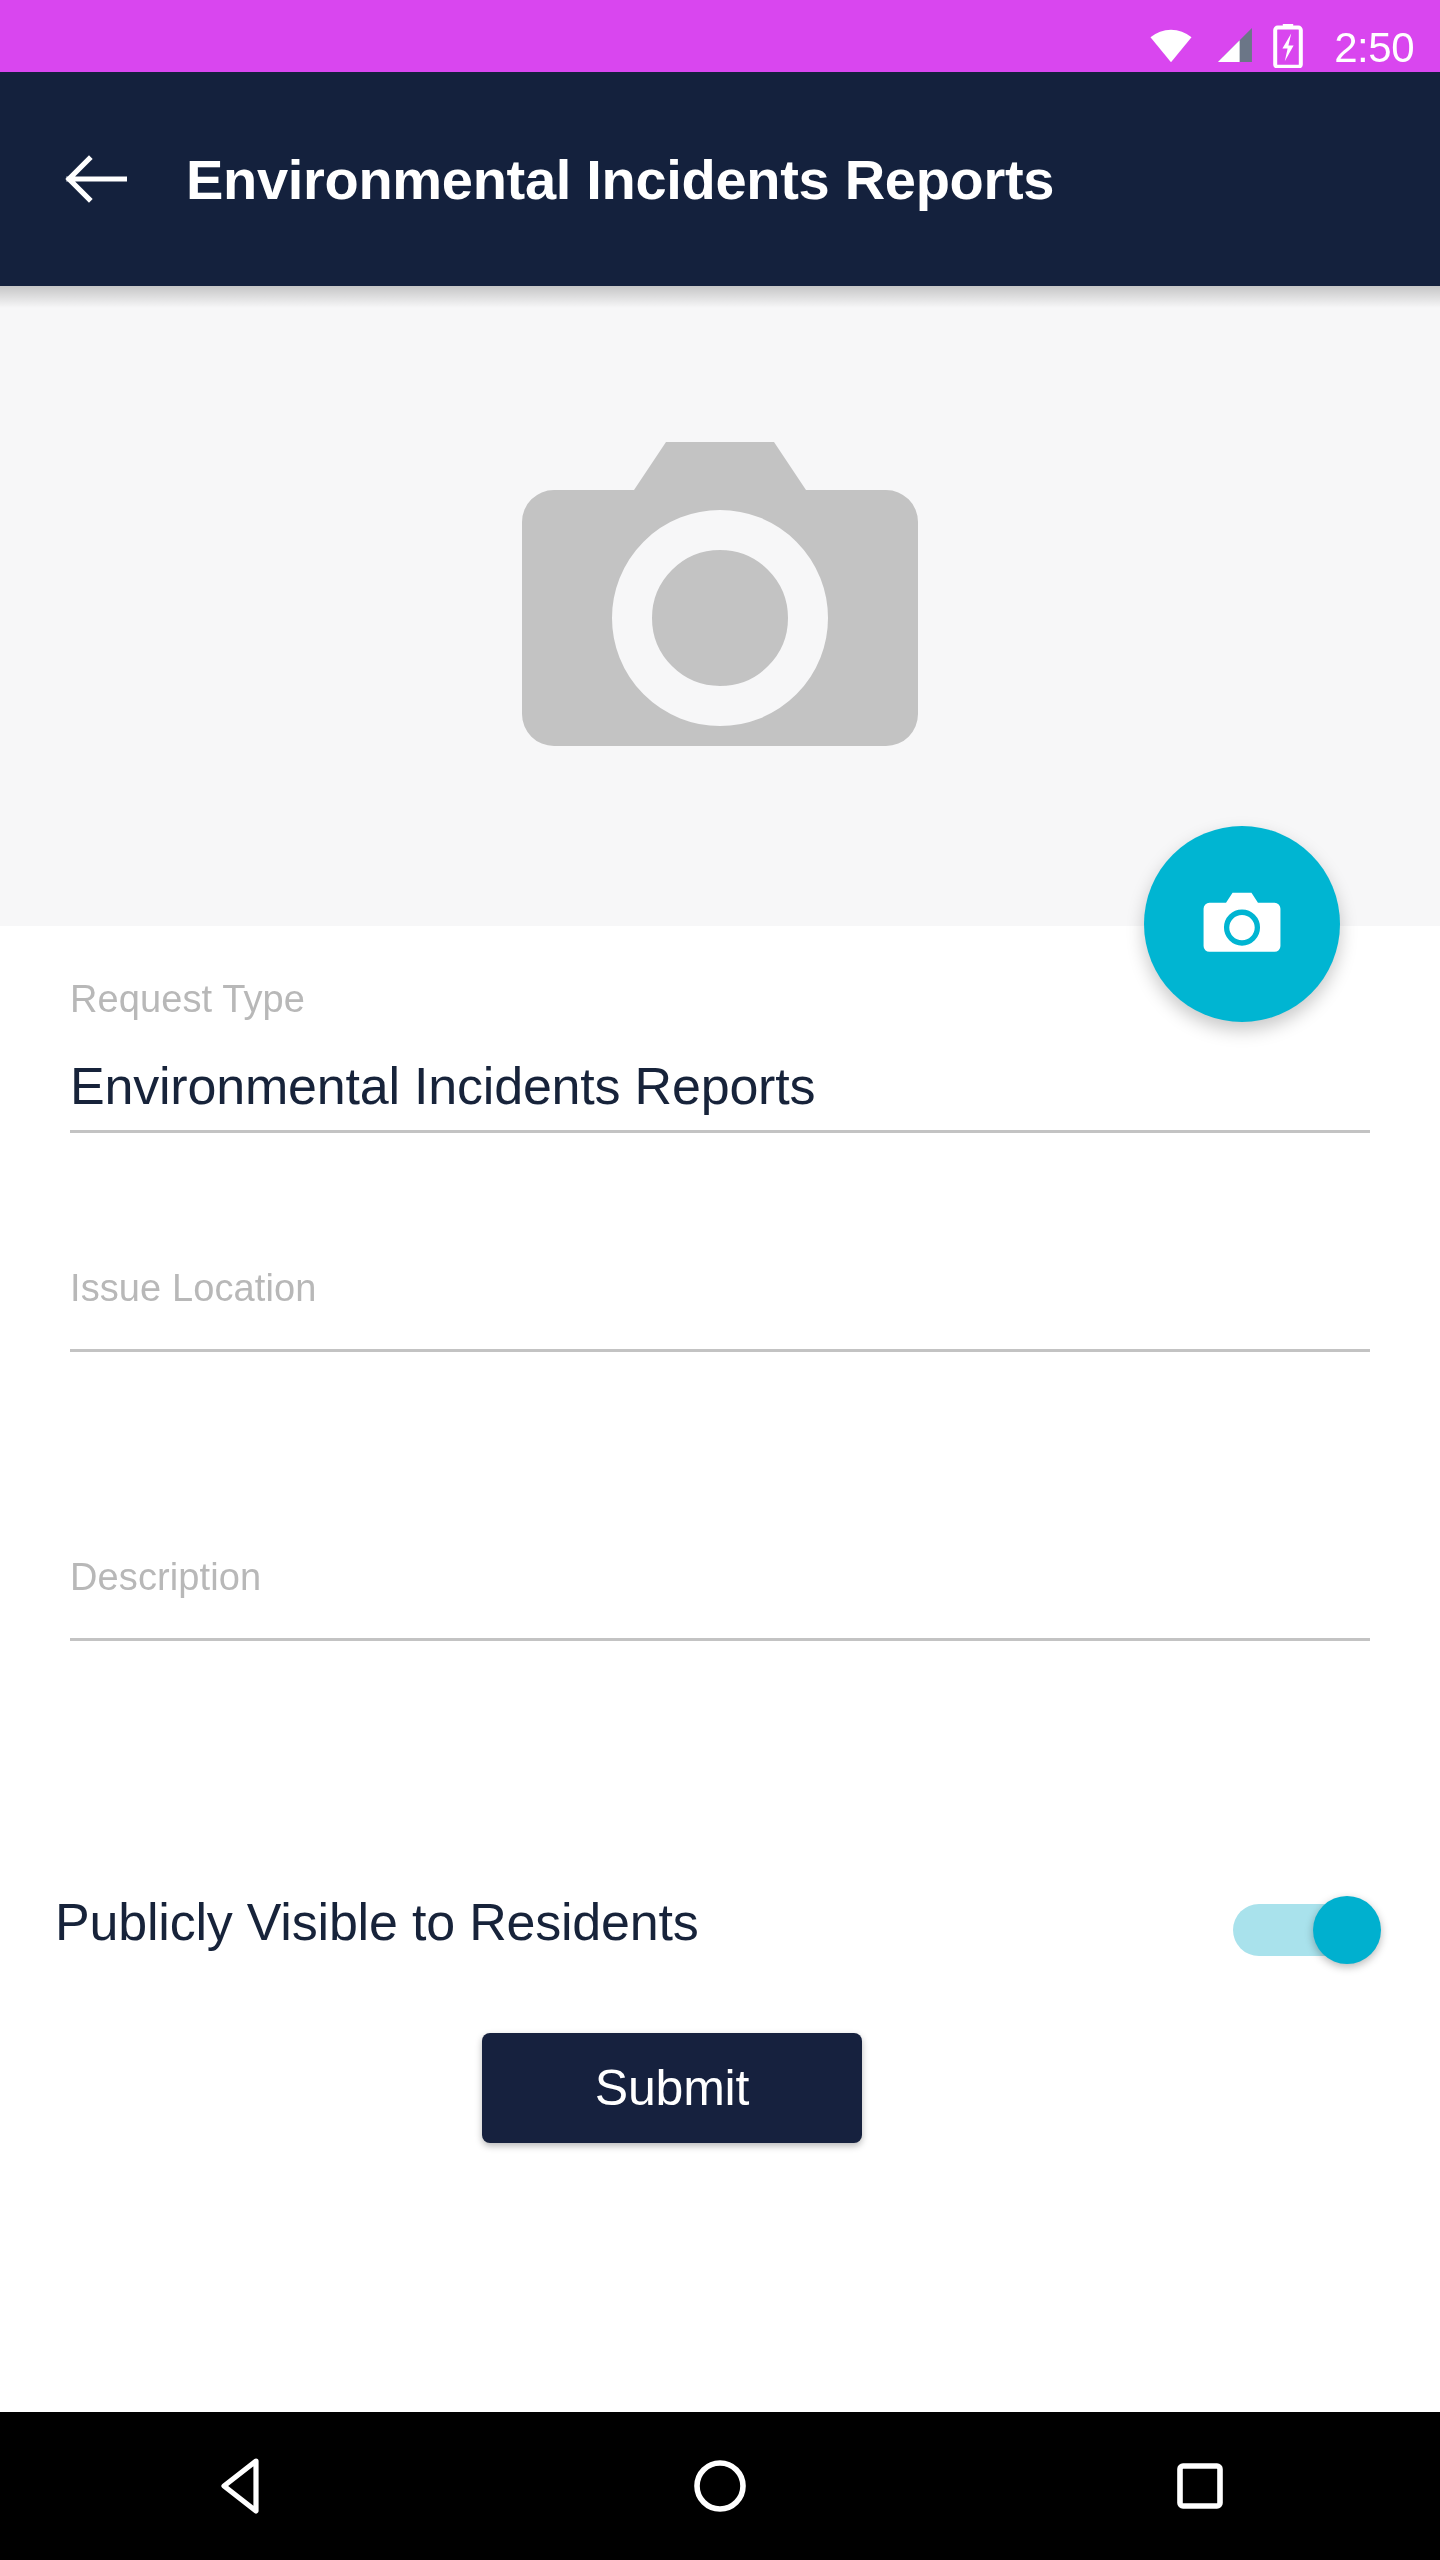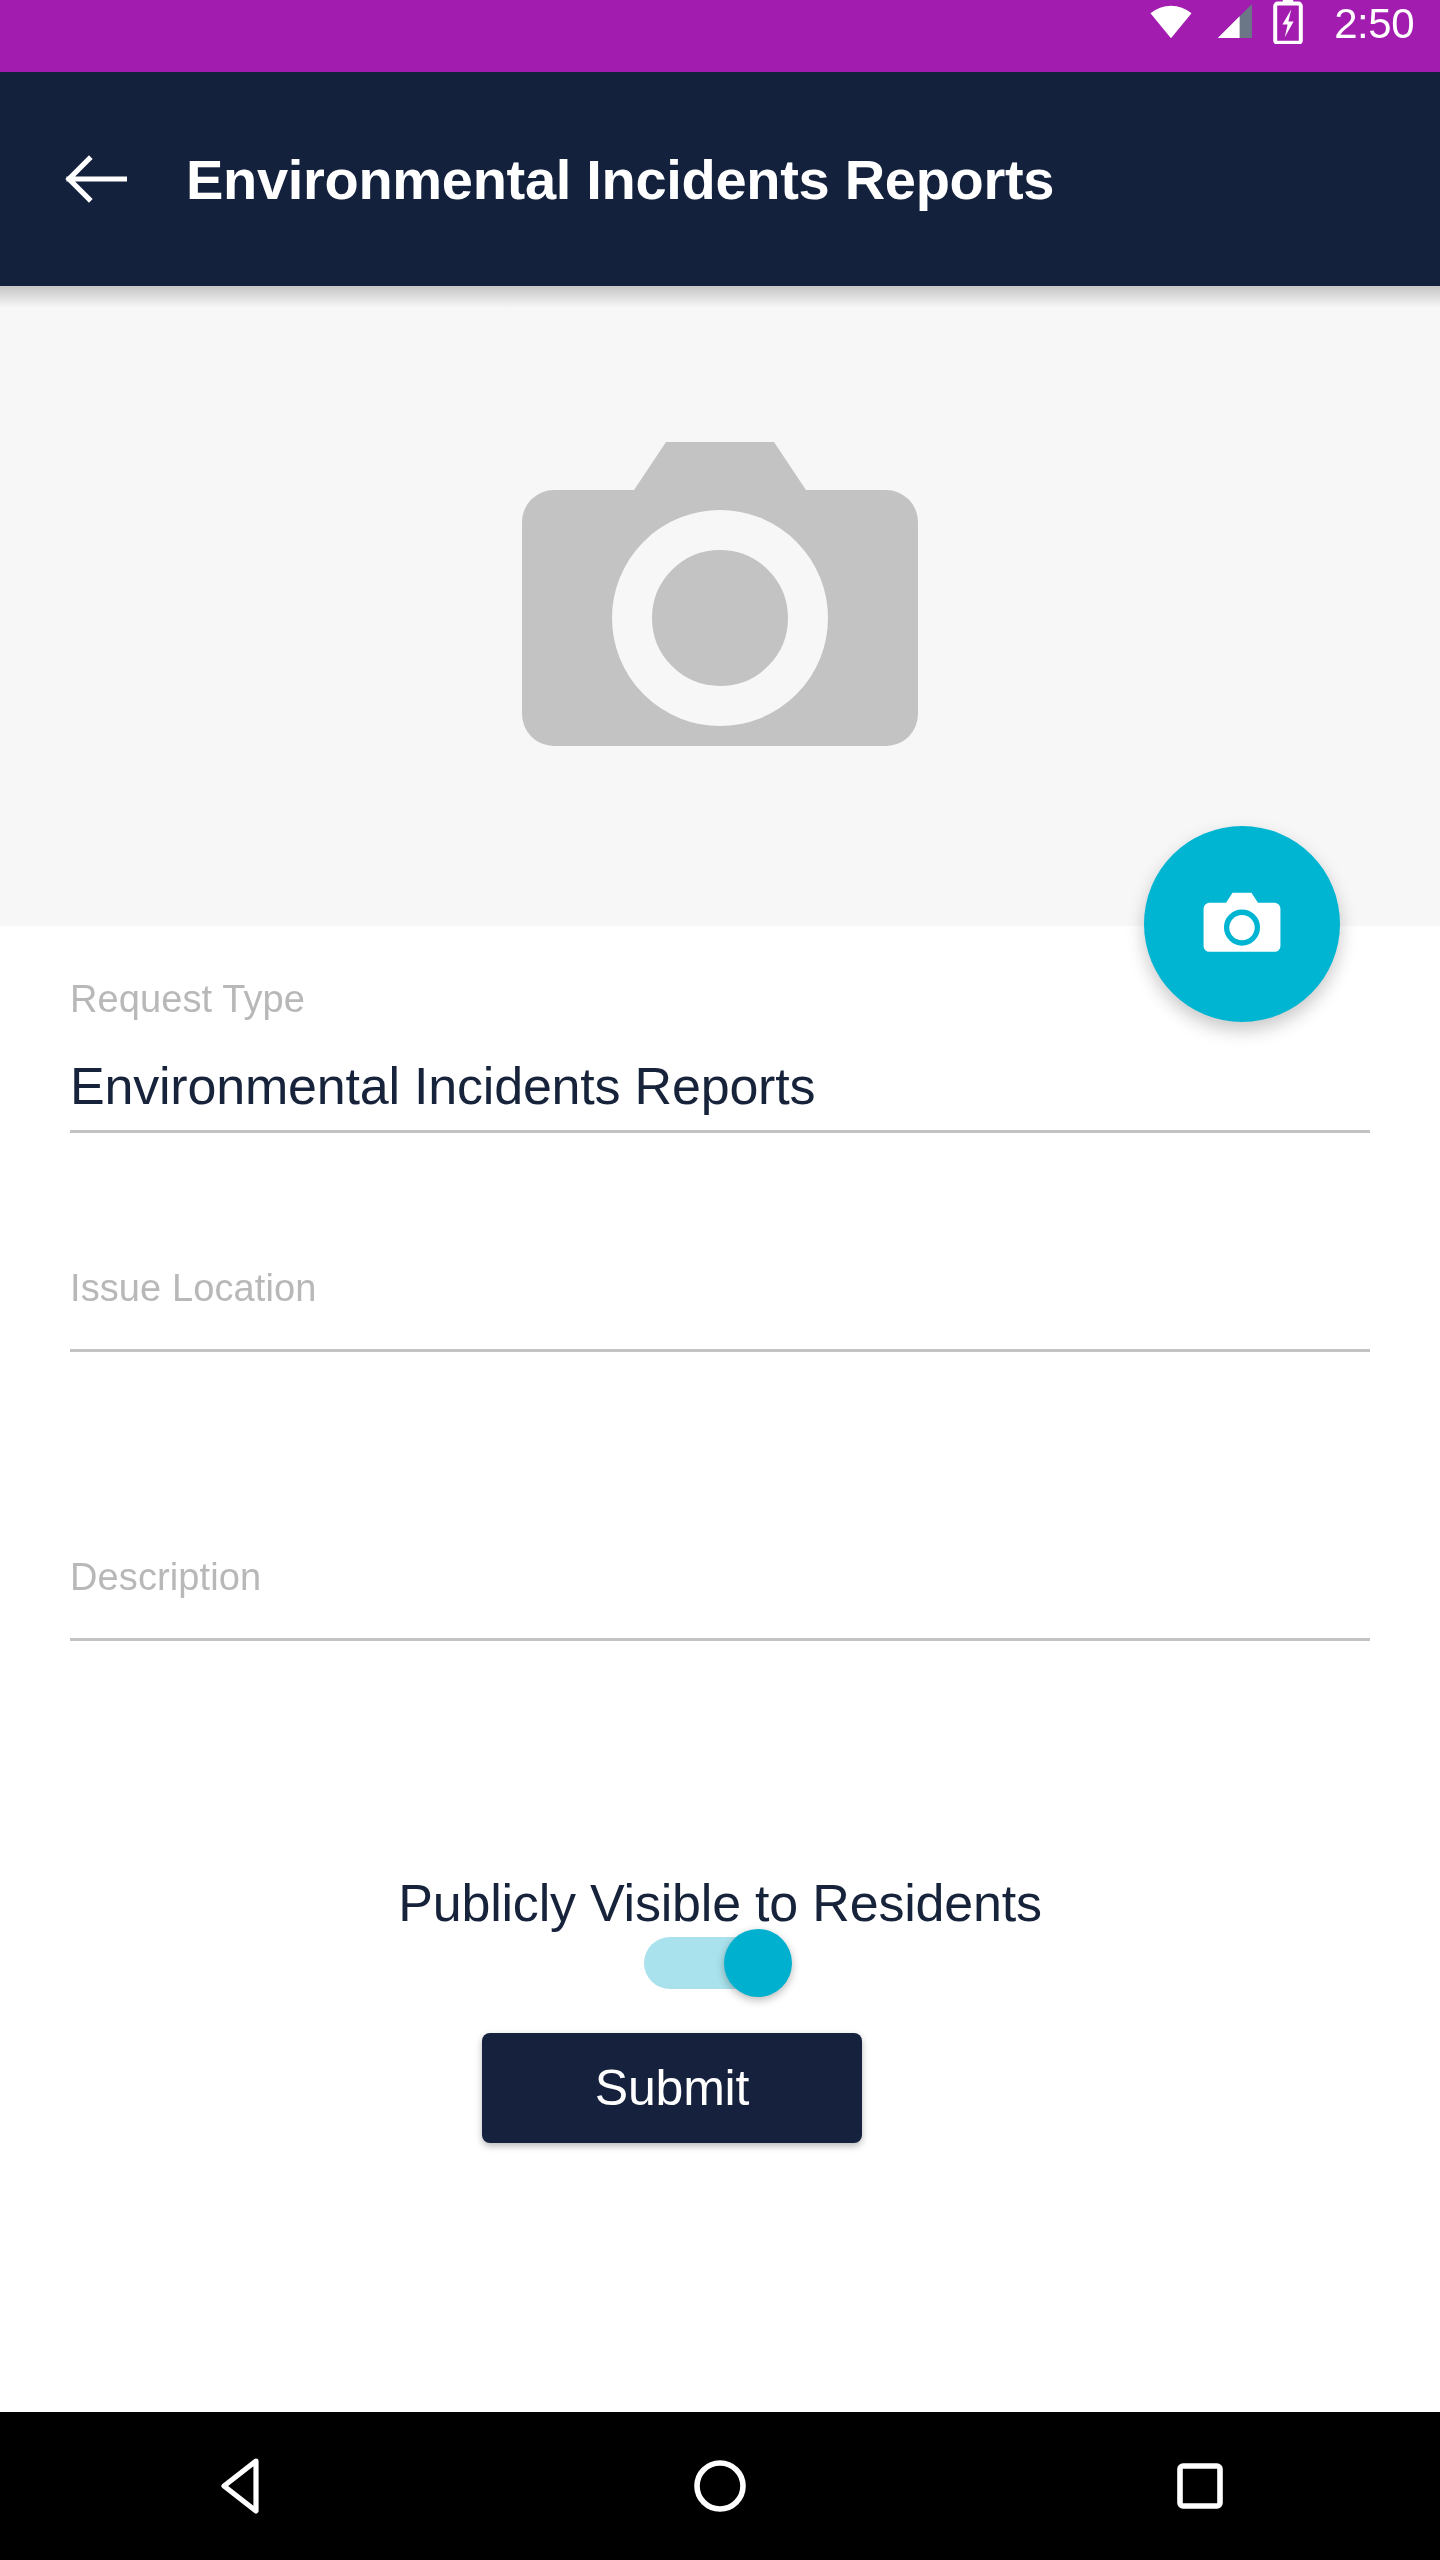--- a/index.html
+++ b/index.html
@@ -20,23 +20,23 @@
     background: #ffffff;
     overflow: hidden;
   }
 
   
   .status-bar {
     position: absolute;
     left: 0; top: 0;
     width: 1440px;
     height: 72px;
-    background: #a21caf;
-    display: flex;
-    align-items: flex-start;
+    background: #d946ef;
+    display: flex;
+    align-items: flex-end;
     justify-content: flex-end;
     padding-right: 26px;
     box-sizing: border-box;
   }
   .status-icons {
     display: flex;
     align-items: center;
     gap: 18px;
   }
   .wifi-icon { display: block; }
@@ -169,21 +169,20 @@
   
   .toggle-row {
     position: absolute;
     left: 55px;
     top: 1877px;
     width: 1330px;
     height: 90px;
     display: flex;
     align-items: center;
     justify-content: space-between;
-    flex-direction: column;
   }
   .toggle-label {
     font-size: 52px;
     color: #17233a;
     letter-spacing: -0.2px;
     line-height: 1;
   }
   .switch {
     position: relative;
     width: 148px;

